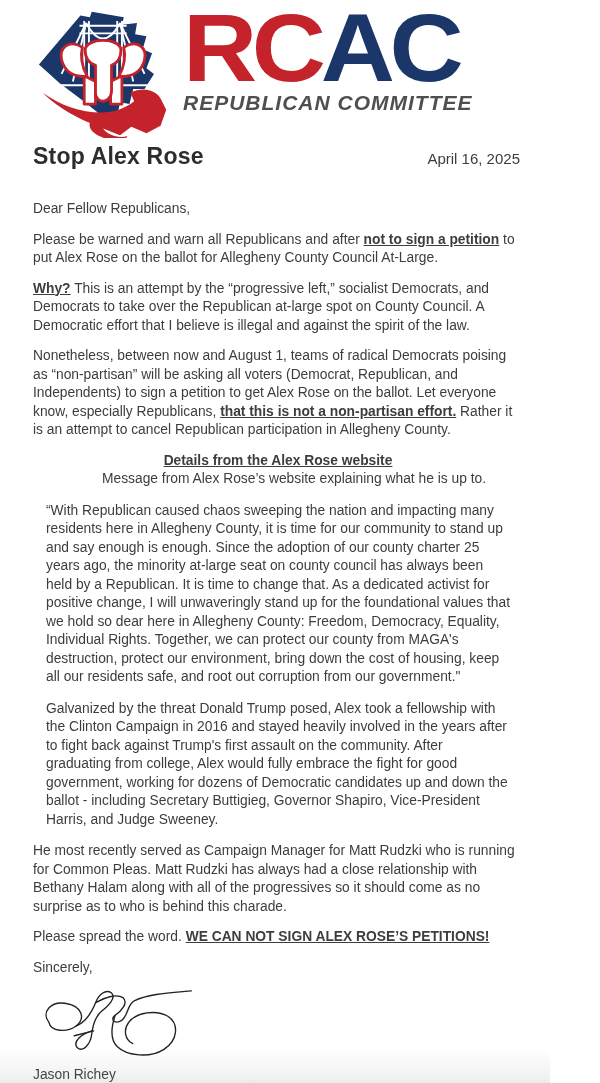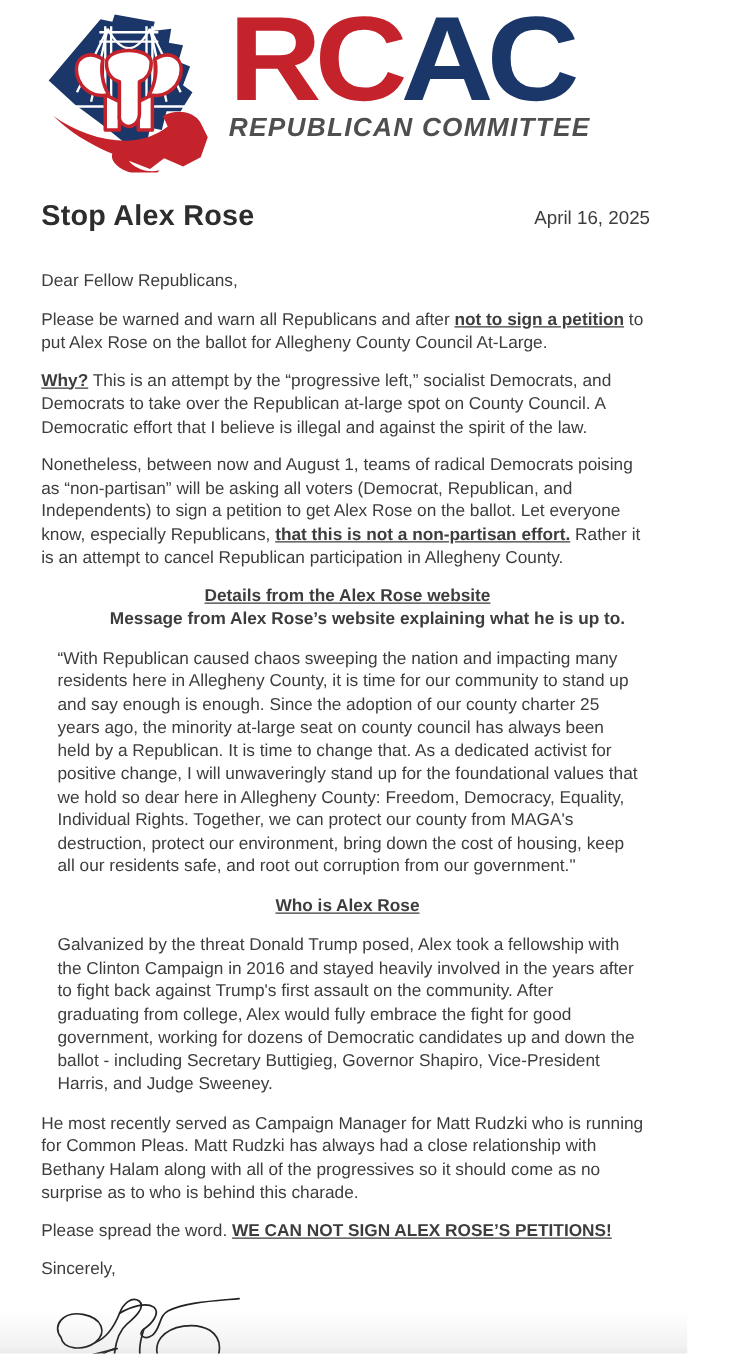--- a/index.html
+++ b/index.html
@@ -35,29 +35,29 @@
     font-size:24px;font-weight:bold;color:var(--sub-gray);
     letter-spacing:1px;white-space:nowrap;display:flex;align-items:flex-end;
   }
   .sub2 .of{
     font-size:7px;letter-spacing:0;line-height:7px;align-self:center;
     margin:6px 1px 0 0;
   }
   
   .title-row{
     display:flex;justify-content:space-between;align-items:flex-end;
-    margin:21px 30px 0 33px;
+    margin:5px 30px 0 33px;
   }
   .page-title{margin:0;font-size:23px;font-weight:bold;color:var(--title);letter-spacing:0.2px;}
   .letter-date{font-size:15px;color:var(--text);padding-bottom:3px;}
   
   .letter-body{margin:30px 27px 0 33px;font-size:13.8px;line-height:18.5px;}
   .letter-body p{margin:0 0 12px 0;}
   .bu{font-weight:bold;text-decoration:underline;text-align:right;}
-  .b{font-weight:bold;padding-left:32px;}
+  .b{font-weight:normal;padding-left:32px;}
   .heading{margin:0 0 0 0 !important;font-weight:bold;text-align:center;}
   .block{margin:0 0 12px 0;}
   .block p{margin:13px;}
   .closing{margin-bottom:0 !important;}
   
   .signature{margin:8px 0 2px 2px;}
   .signature svg{display:block;width:175px;height:80px;}
   .signer{font-size:13.8px;line-height:16px;}
   
   .bottom-shade{
@@ -116,21 +116,20 @@
 
     <p><span>Nonetheless, between now and August 1, teams of radical Democrats poising as “non-partisan” will be asking all voters (Democrat, Republican, and Independents) to sign a petition to get Alex Rose on the ballot. Let everyone know, especially Republicans, </span><span class="bu">that this is not a non-partisan effort.</span><span> Rather it is an attempt to cancel Republican participation in Allegheny County.</span></p>
 
     <div class="block">
       <p class="heading"><span class="bu">Details from the Alex Rose website</span></p>
       <p class="heading"><span class="b">Message from Alex Rose’s website explaining what he is up to.</span></p>
       <p>“With Republican caused chaos sweeping the nation and impacting many residents here in Allegheny County, it is time for our community to stand up and say enough is enough. Since the adoption of our county charter 25 years ago, the minority at-large seat on county council has always been held by a Republican. It is time to change that. As a dedicated activist for positive change, I will unwaveringly stand up for the foundational values that we hold so dear here in Allegheny County: Freedom, Democracy, Equality, Individual Rights. Together, we can protect our county from MAGA's destruction, protect our environment, bring down the cost of housing, keep all our residents safe, and root out corruption from our government."</p>
     </div>
 
     <div class="block">
-      <p class="heading"><span class="bu">Who is Alex Rose</span></p>
       <p>Galvanized by the threat Donald Trump posed, Alex took a fellowship with the Clinton Campaign in 2016 and stayed heavily involved in the years after to fight back against Trump's first assault on the community. After graduating from college, Alex would fully embrace the fight for good government, working for dozens of Democratic candidates up and down the ballot - including Secretary Buttigieg, Governor Shapiro, Vice-President Harris, and Judge Sweeney.</p>
     </div>
 
     <p>He most recently served as Campaign Manager for Matt Rudzki who is running for Common Pleas. Matt Rudzki has always had a close relationship with Bethany Halam along with all of the progressives so it should come as no surprise as to who is behind this charade.</p>
 
     <p><span>Please spread the word. </span><span class="bu">WE CAN NOT SIGN ALEX ROSE’S PETITIONS!</span></p>
 
     <p class="closing">Sincerely,</p>
 
     <div class="signature">

